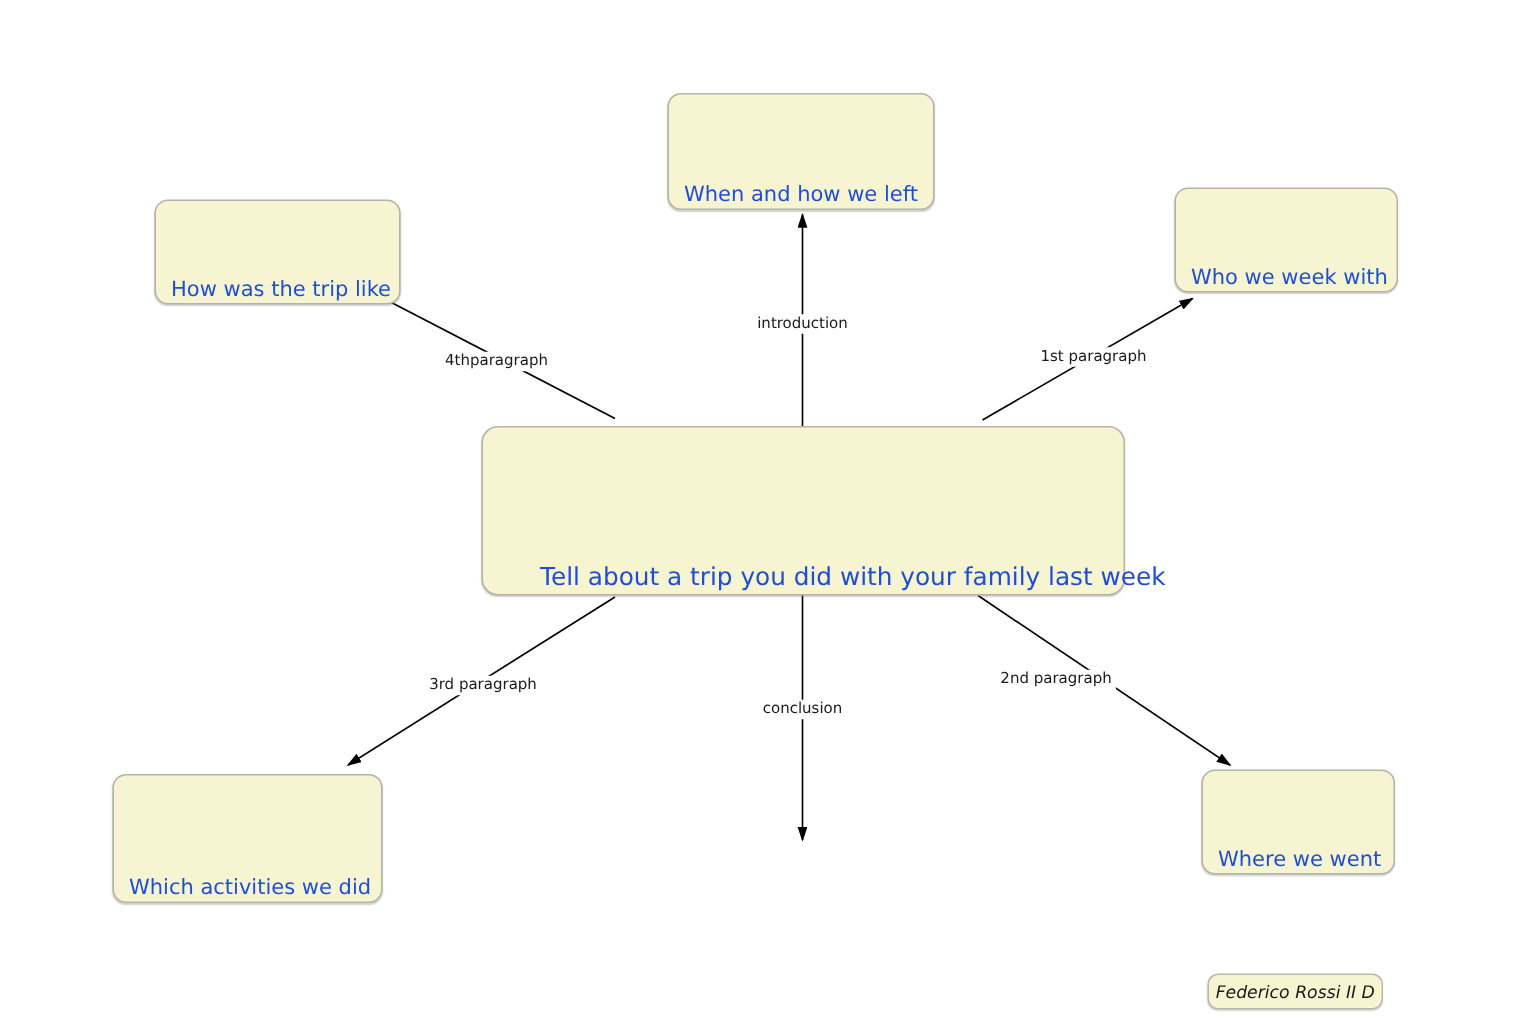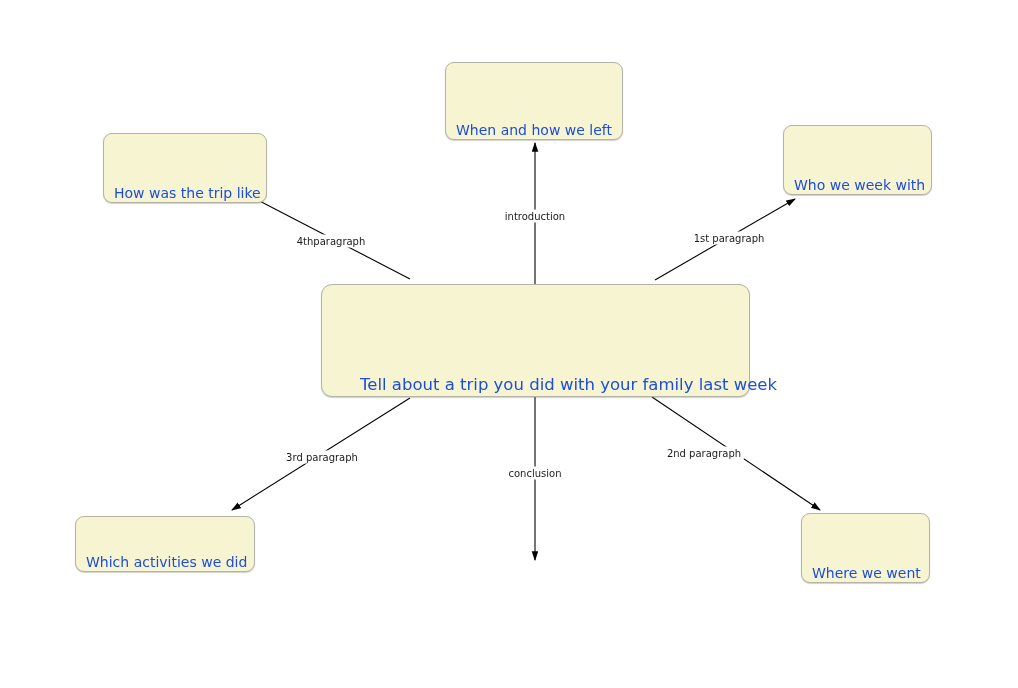--- a/index.html
+++ b/index.html
@@ -118,35 +118,38 @@
   </div>
 
   <div class="node leaf" style="left:103px; top:133px; width:164px; height:70px;">
     <span class="node-label">How was the trip like</span>
   </div>
 
   <div class="node leaf" style="left:783px; top:125px; width:149px; height:70px;">
     <span class="node-label">Who we week with</span>
   </div>
 
-  <div class="node leaf" style="left:75px; top:516px; width:180px; height:56px;">
+  <div class="node leaf" style="left:75px; top:516px; width:180px; height:86px;">
     <span class="node-label">Which activities we did</span>
   </div>
 
 
   <div class="node leaf" style="left:801px; top:513px; width:129px; height:70px;">
     <span class="node-label">Where we went</span>
   </div>
 
   <div class="edge-label" style="left:535px; top:216px;">introduction</div>
 
   <div class="edge-label" style="left:729px; top:238px;">1st paragraph</div>
 
   <div class="edge-label" style="left:704px; top:453px;">2nd paragraph</div>
 
   <div class="edge-label" style="left:322px; top:457px;">3rd paragraph</div>
 
   <div class="edge-label" style="left:331px; top:241px;">4thparagraph</div>
 
   <div class="edge-label" style="left:535px; top:473px;">conclusion</div>
 
+  <div class="signature" style="left:805px; top:649px; width:117px; height:24px;">
+    <span class="sig-label">Federico Rossi II D</span>
+  </div>
 
 </div>
 
 </body></html>

